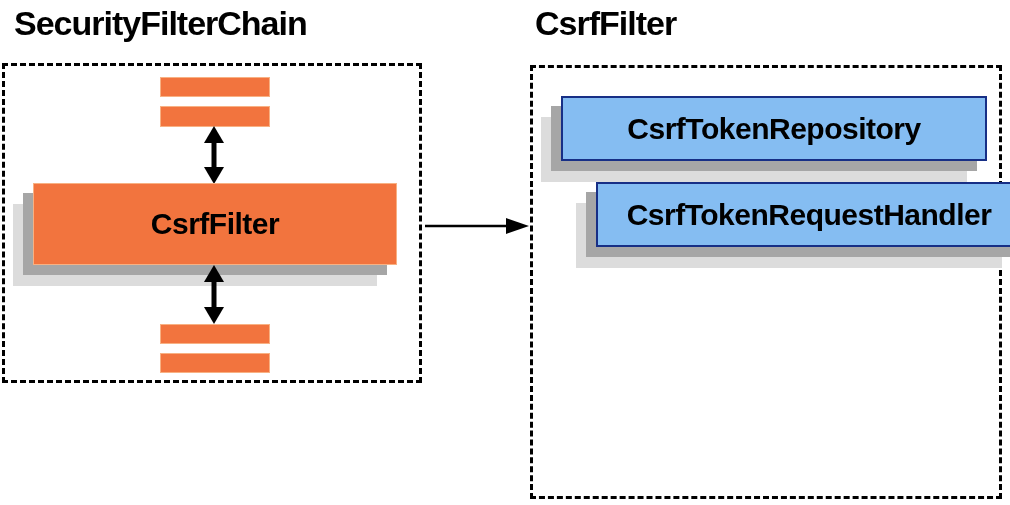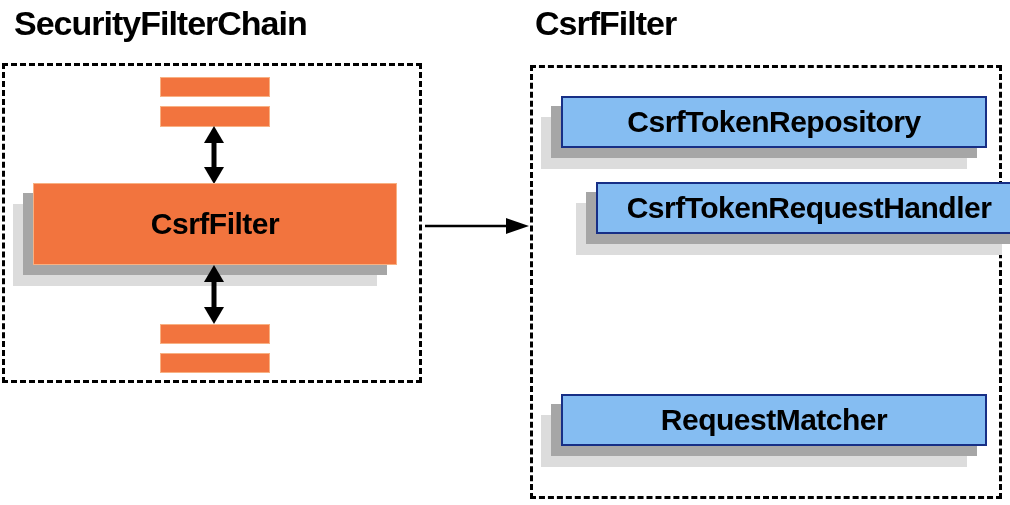--- a/index.html
+++ b/index.html
@@ -33,21 +33,21 @@
   #bar4{top:353px;}
   .main-box{
     position:absolute;left:33px;top:183px;width:364px;height:82px;box-sizing:border-box;
     background:var(--orange-fill,#f2743e);
     border:1px solid var(--orange-edge,#f8b183);
     box-shadow:-10px 10px 0 var(--shadow-dark,#a6a6a6),
                -20px 21px 0 var(--shadow-light,#dcdcdc);
     display:flex;align-items:center;justify-content:center;
   }
   .blue-box{
-    position:absolute;left:561px;width:426px;height:52px;box-sizing:border-box;
+    position:absolute;left:561px;width:426px;height:65px;box-sizing:border-box;
     background:var(--blue-fill,#85bdf2);
     border:2px solid var(--blue-edge,#172f86);
     box-shadow:-10px 10px 0 var(--shadow-dark,#a6a6a6),
                -20px 21px 0 var(--shadow-light,#dcdcdc);
     display:flex;align-items:center;justify-content:center;
   }
   #comp1{top:96px;}
   #comp2{top:182px;margin-left:35px;}
   #comp3{top:293px;}
   #comp4{top:394px;}
@@ -101,17 +101,14 @@
 
   <div class="blue-box" id="comp1">
     <span class="box-label">CsrfTokenRepository</span>
   </div>
 
   <div class="blue-box" id="comp2">
     <span class="box-label">CsrfTokenRequestHandler</span>
   </div>
 
 
-  <div class="blue-box" id="comp4">
-    <span class="box-label">RequestMatcher</span>
-  </div>
 
 </div>
 
 </body></html>

